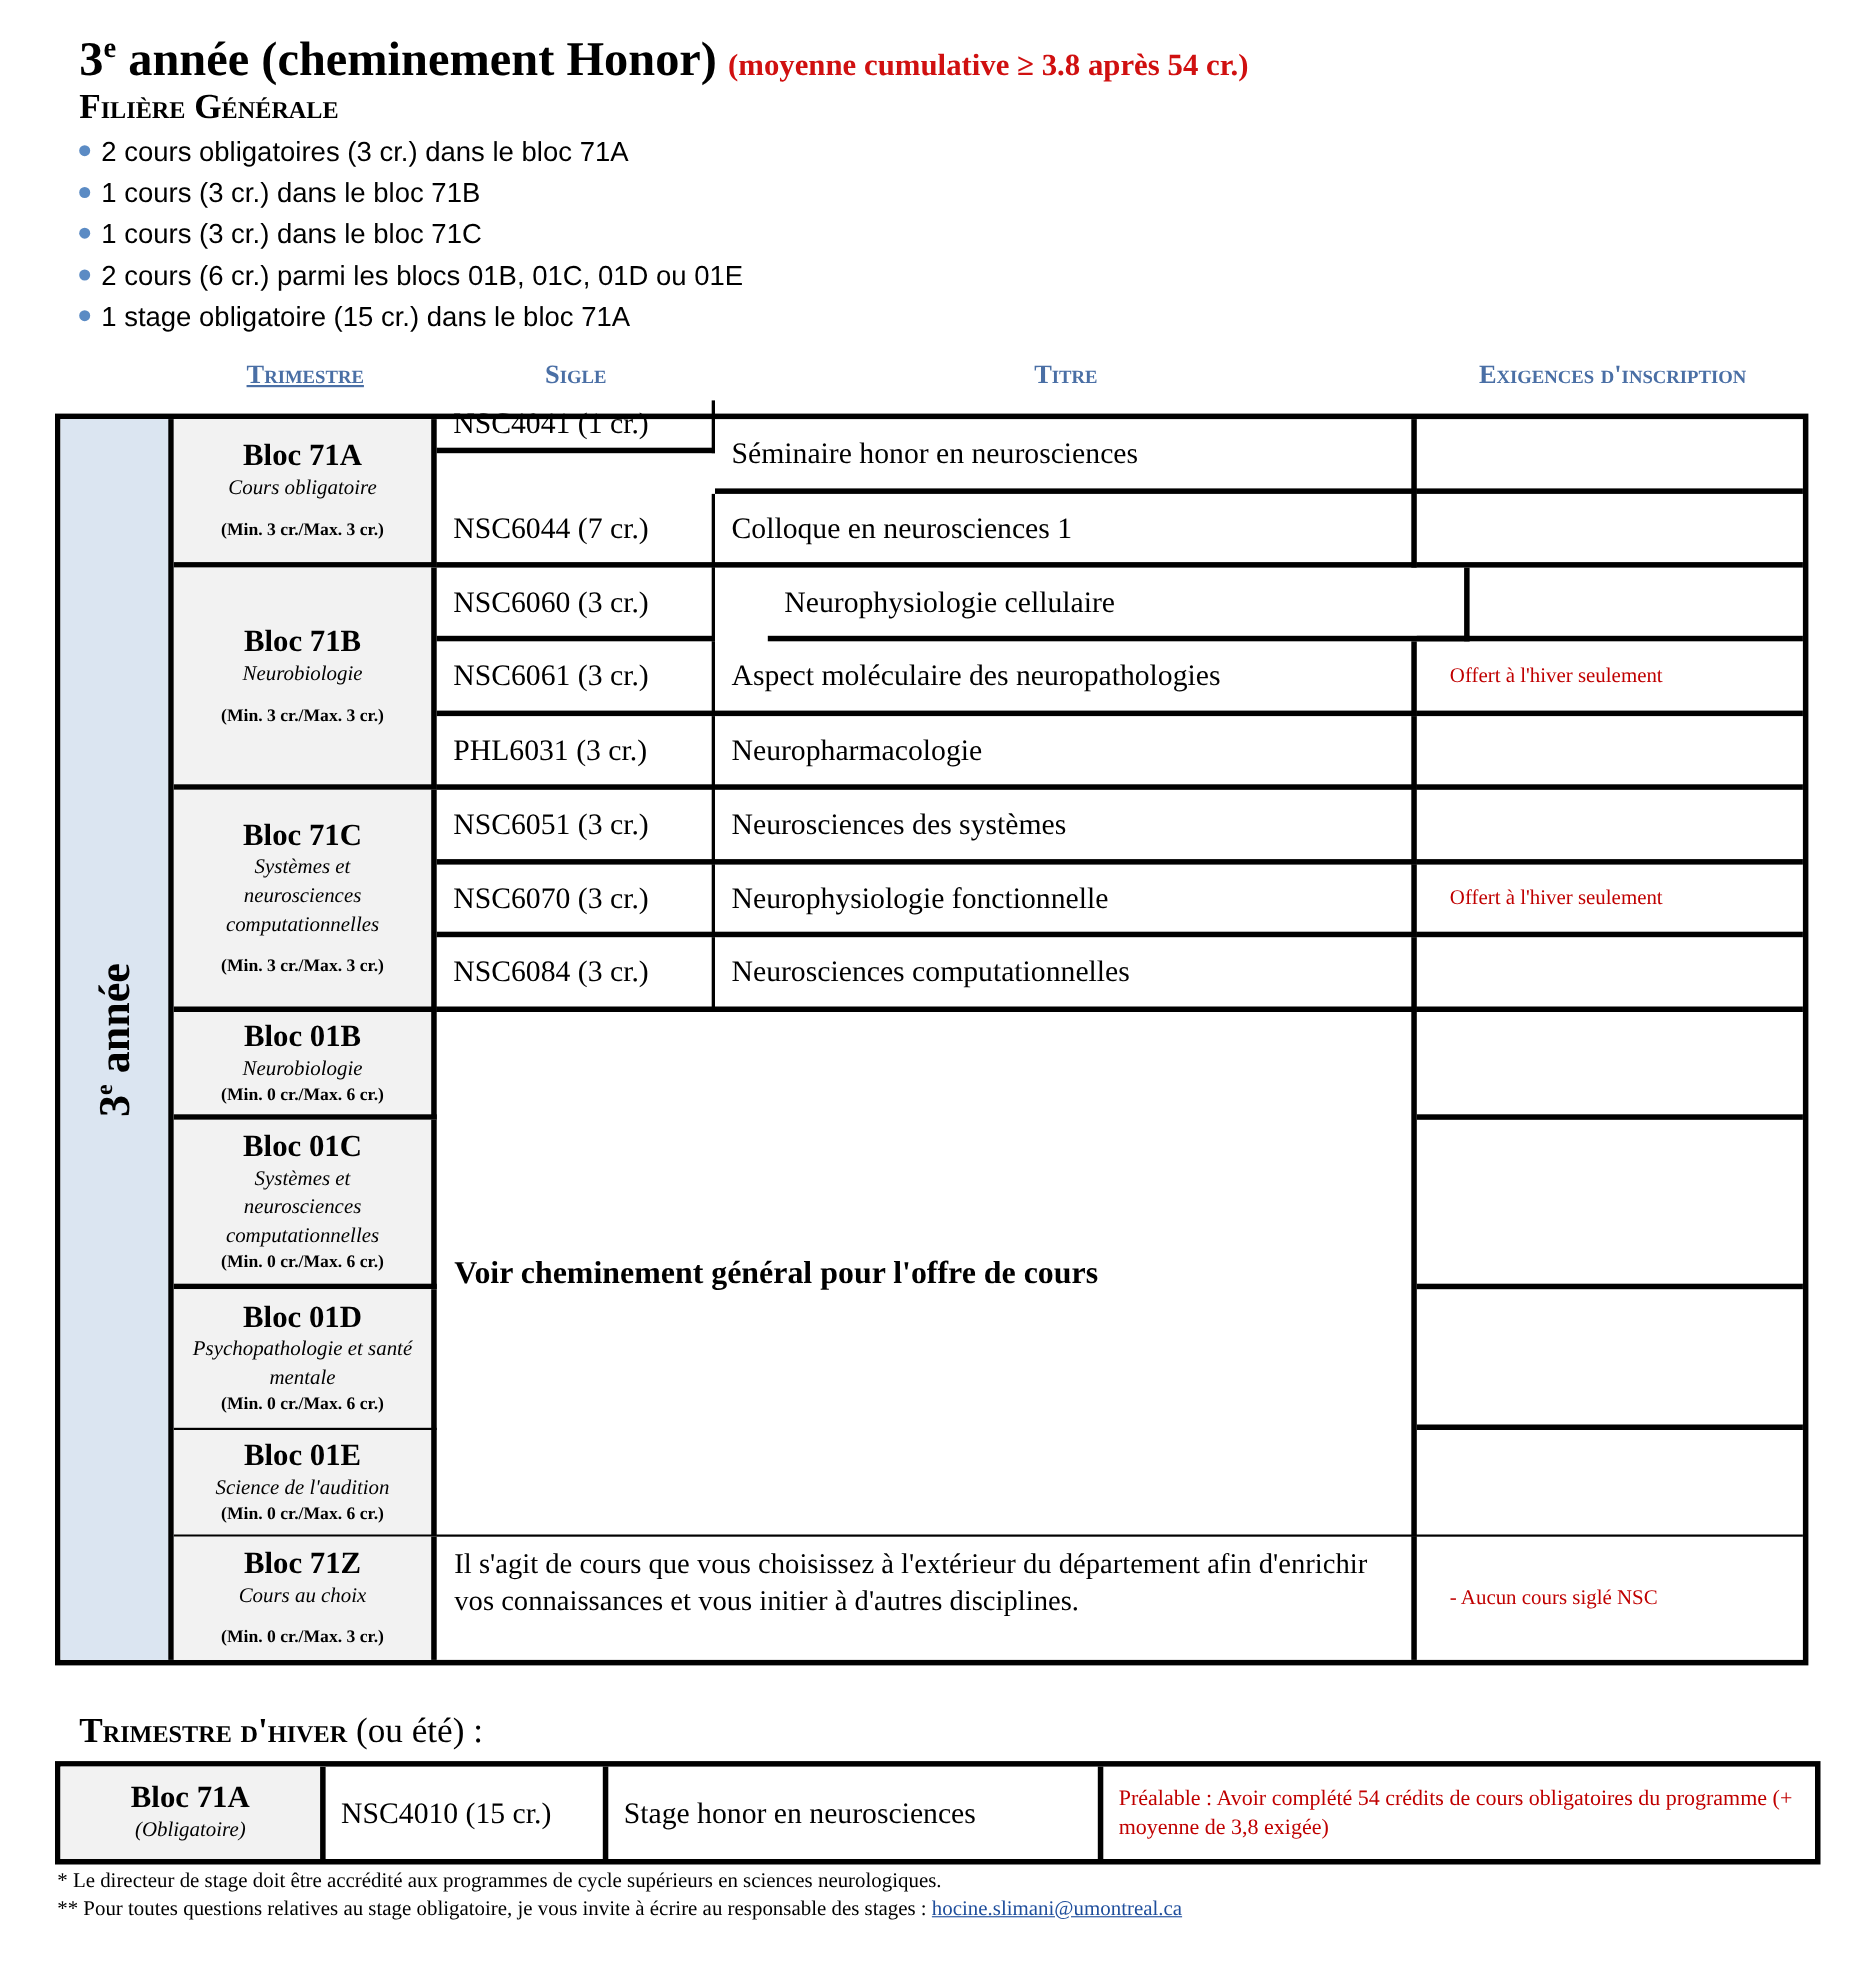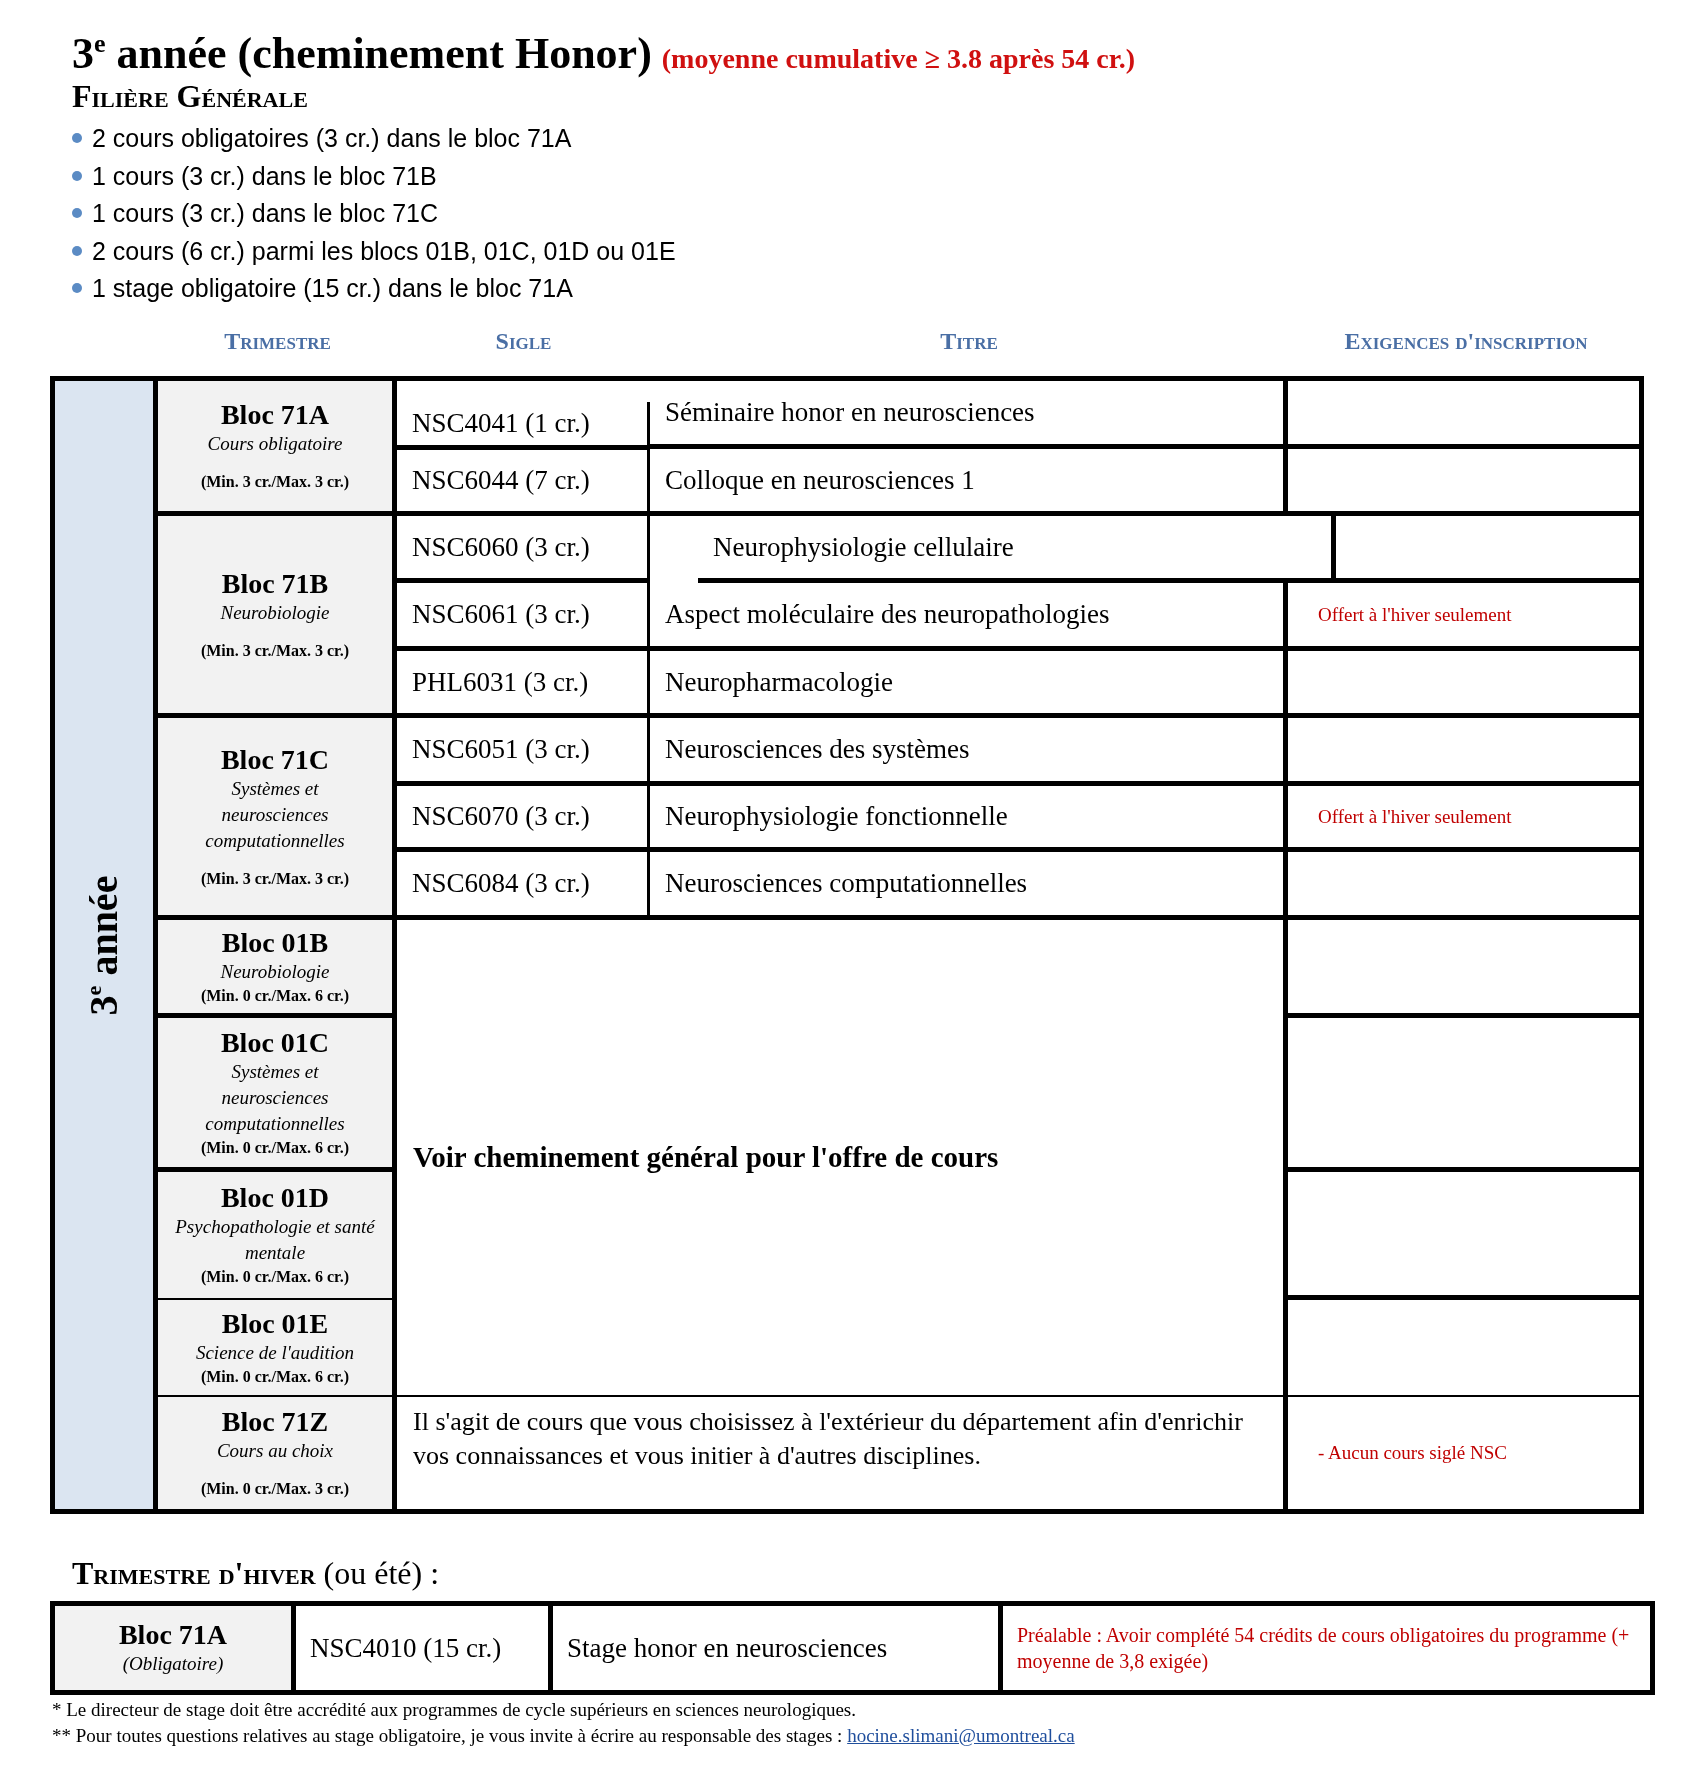--- a/index.html
+++ b/index.html
@@ -72,21 +72,21 @@
 <div class="abs subtitle">Filière Générale</div>
 
 <ul class="abs bullets">
   <li><span class="dot"></span><span>2 cours obligatoires (3 cr.) dans le bloc 71A</span></li>
   <li><span class="dot"></span><span>1 cours (3 cr.) dans le bloc 71B</span></li>
   <li><span class="dot"></span><span>1 cours (3 cr.) dans le bloc 71C</span></li>
   <li><span class="dot"></span><span>2 cours (6 cr.) parmi les blocs 01B, 01C, 01D ou 01E</span></li>
   <li><span class="dot"></span><span>1 stage obligatoire (15 cr.) dans le bloc 71A</span></li>
 </ul>
 
-<div class="abs colhead" style="left:158px;width:239px;">Trimestre</div>
+<div class="abs colhead" style="left:158px;width:239px;text-decoration:underline;">Trimestre</div>
 <div class="abs colhead" style="left:397px;width:253px;">Sigle</div>
 <div class="abs colhead" style="left:650px;width:638px;">Titre</div>
 <div class="abs colhead" style="left:1288px;width:356px;">Exigences d'inscription</div>
 
 <div class="abs grid"></div>
 <div class="abs yearcol"></div>
 <div class="abs yearlabel">
   <span><span>3</span><sup>e</sup><span> année</span></span>
 </div>
 
@@ -128,21 +128,21 @@
   <div class="bdesc">Science de l'audition</div>
   <div class="bmin">(Min. 0 cr./Max. 6 cr.)</div>
 </div>
 <div class="bloc" style="top:1397px;height:112px;border-bottom:none;">
   <div class="bname">Bloc 71Z</div>
   <div class="bdesc">Cours au choix</div>
   <div class="gap"></div>
   <div class="bmin">(Min. 0 cr./Max. 3 cr.)</div>
 </div>
 
-<div class="cell sigle" style="top:402px;height:48px;">NSC4041 (1 cr.)</div>
+<div class="cell sigle" style="top:364px;height:48px;">NSC4041 (1 cr.)</div>
 <div class="cell titre" style="top:381px;height:68px;">Séminaire honor en neurosciences</div>
 <div class="cell exig" style="top:381px;height:68px;"></div>
 
 <div class="cell sigle" style="top:449px;height:67px;">NSC6044 (7 cr.)</div>
 <div class="cell titre" style="top:449px;height:67px;">Colloque en neurosciences 1</div>
 <div class="cell exig" style="top:449px;height:67px;"></div>
 
 <div class="cell sigle" style="top:516px;height:67px;">NSC6060 (3 cr.)</div>
 <div class="cell titre" style="top:516px;height:67px;margin-left:48px;">Neurophysiologie cellulaire</div>
 <div class="cell exig" style="top:516px;height:67px;"></div>

